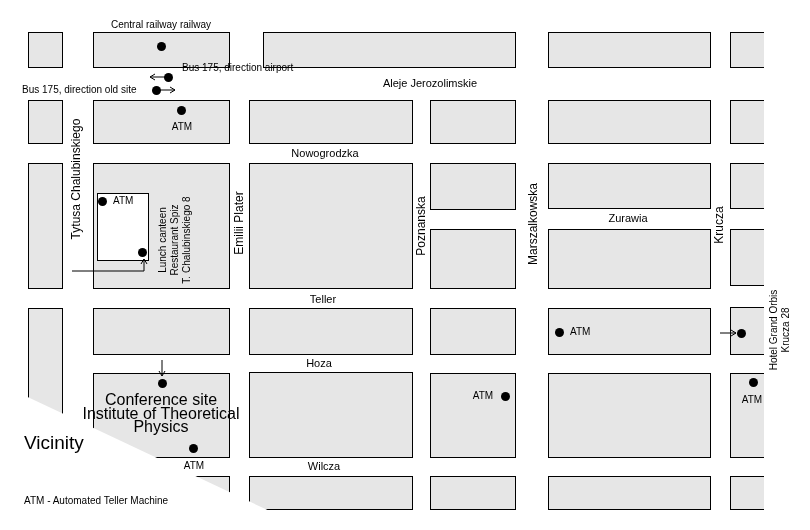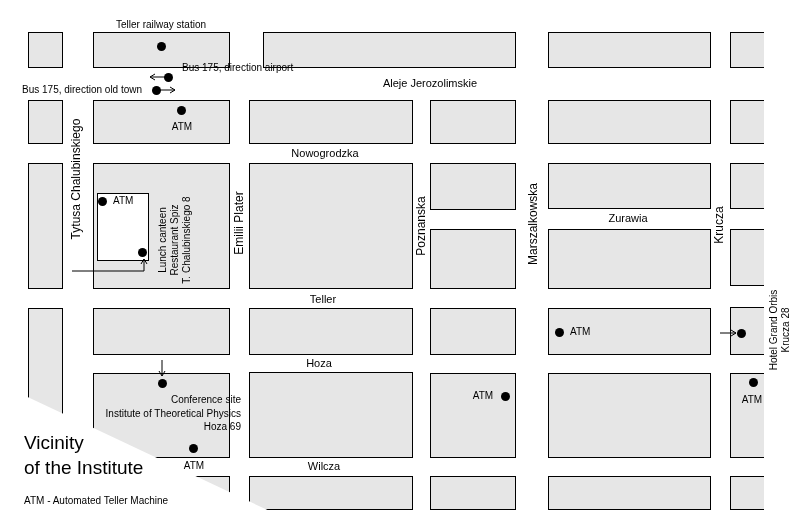--- a/index.html
+++ b/index.html
@@ -36,21 +36,21 @@
     font-size:10px; line-height:12px;
   }
   .lbl.center{transform:translateX(-50%);}
   .street{font-size:11px; line-height:13px;}
   .vlabel{
     position:absolute; z-index:6; transform:rotate(-90deg);
     text-align:center; white-space:nowrap;
   }
   .vlabel.street{font-size:12px;}
   .vlabel.small{font-size:10px; line-height:12px;}
-  .multiline{white-space:normal; text-align:right; font-size:10px; line-height:13.5px;}
+  .multiline{white-space:normal; text-align:center; font-size:16px; line-height:13.5px;}
   .title{
     position:absolute; z-index:6; font-size:19px; line-height:25px; white-space:nowrap;
   }
   .legend{position:absolute; z-index:6; font-size:10px; white-space:nowrap;}
 </style>
 </head>
 <body>
 
 <div id="map">
 
@@ -132,46 +132,44 @@
   <div class="lbl street center" style="left:323px;top:293px">Teller</div>
   <div class="lbl street center" style="left:319px;top:357px">Hoza</div>
   <div class="lbl street center" style="left:324px;top:460px">Wilcza</div>
 
   <div class="vlabel street" style="left:7px;top:172px;width:140px;height:14px">Tytusa Chalubinskiego</div>
   <div class="vlabel street" style="left:200px;top:216px;width:80px;height:14px">Emilii Plater</div>
   <div class="vlabel street" style="left:387px;top:219px;width:70px;height:14px">Poznanska</div>
   <div class="vlabel street" style="left:486px;top:217px;width:95px;height:14px">Marszalkowska</div>
   <div class="vlabel street" style="left:698px;top:218px;width:44px;height:14px">Krucza</div>
 
-  <div class="lbl center" style="left:161px;top:19px">Teller railway station</div>
+  <div class="lbl center" style="left:161px;top:19px">Central railway railway</div>
   <div class="lbl" style="left:182px;top:62px">Bus 175, direction airport</div>
-  <div class="lbl" style="left:22px;top:84px">Bus 175, direction old town</div>
+  <div class="lbl" style="left:22px;top:84px">Bus 175, direction old site</div>
   <div class="lbl center" style="left:182px;top:121px">ATM</div>
   <div class="lbl" style="left:113px;top:195px">ATM</div>
   <div class="lbl" style="left:570px;top:326px">ATM</div>
   <div class="lbl center" style="left:483px;top:390px">ATM</div>
   <div class="lbl center" style="left:752px;top:394px">ATM</div>
   <div class="lbl center" style="left:194px;top:460px">ATM</div>
 
   <div class="vlabel small" style="left:131px;top:222px;width:88px;height:36px">
     <div>Lunch canteen</div>
     <div>Restaurant Spiz</div>
     <div>T. Chalubinskiego 8</div>
   </div>
 
   <div class="lbl center multiline" style="left:161px;top:393px;width:160px">
     <div>Conference site</div>
     <div>Institute of Theoretical Physics</div>
-    <div>Hoza 69</div>
   </div>
 
   <div class="vlabel small" style="left:730px;top:318px;width:100px;height:24px">
     <div>Hotel Grand Orbis</div>
     <div>Krucza 28</div>
   </div>
 
   <div class="title" style="left:24px;top:430px">
     <div>Vicinity</div>
-    <div>of the Institute</div>
   </div>
   <div class="legend" style="left:24px;top:495px">ATM - Automated Teller Machine</div>
 
 </div>
 
 </body></html>

